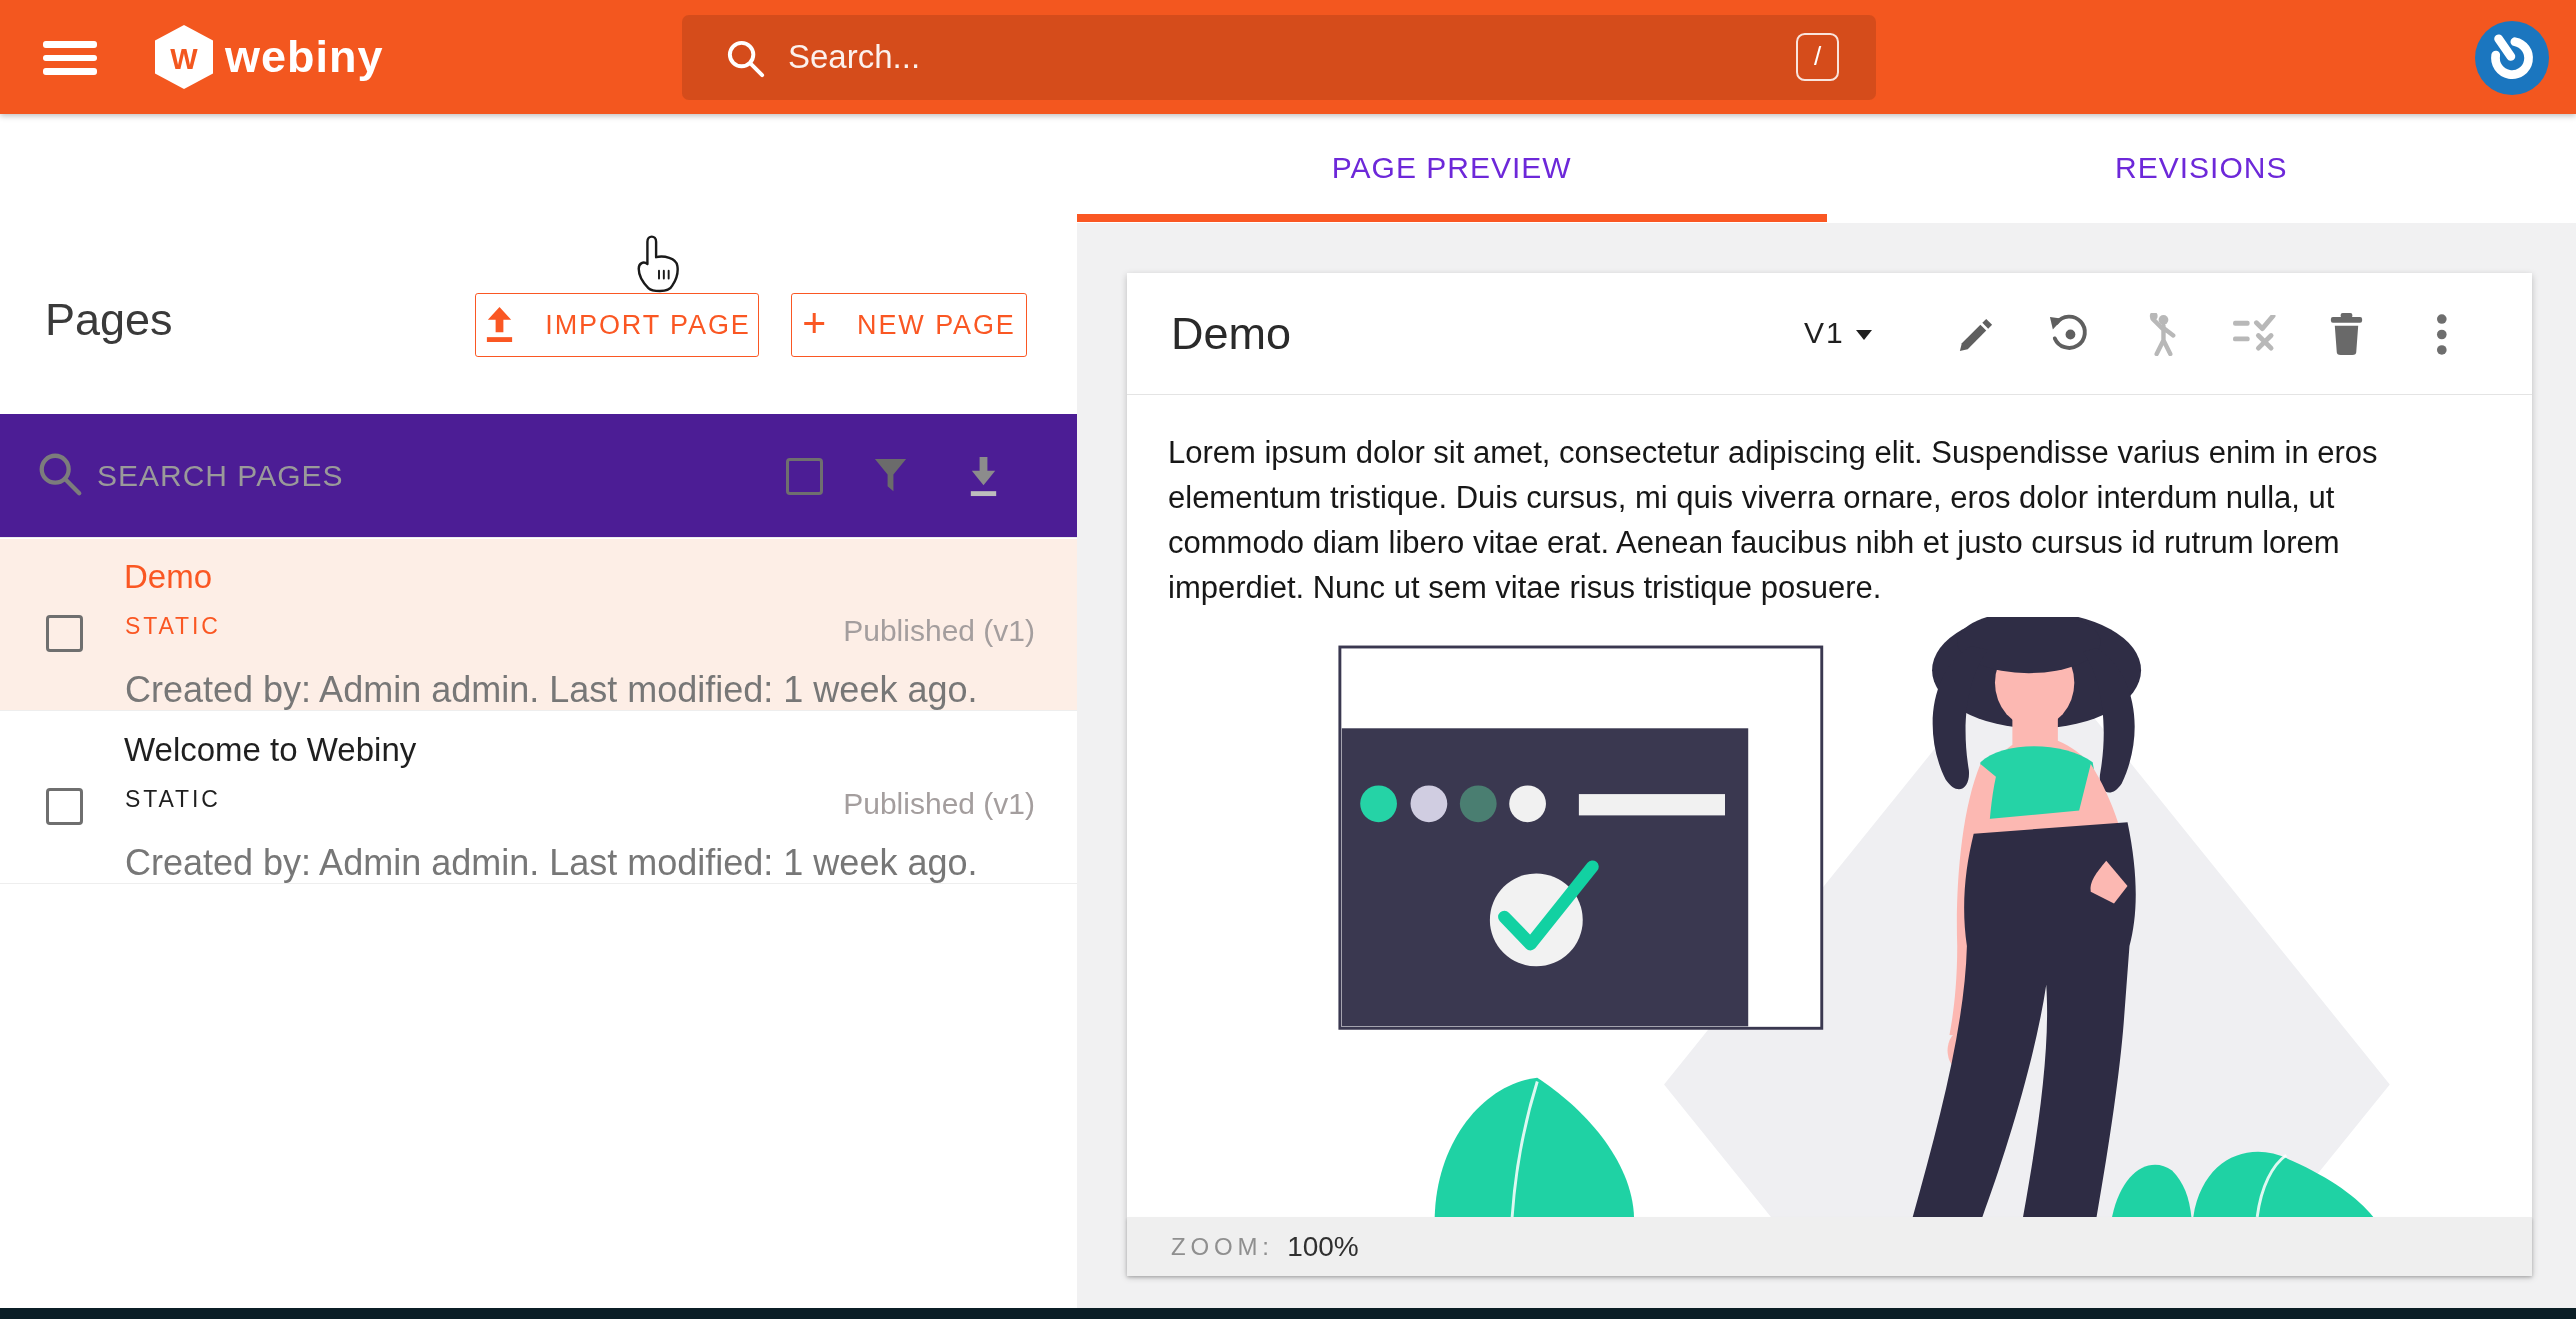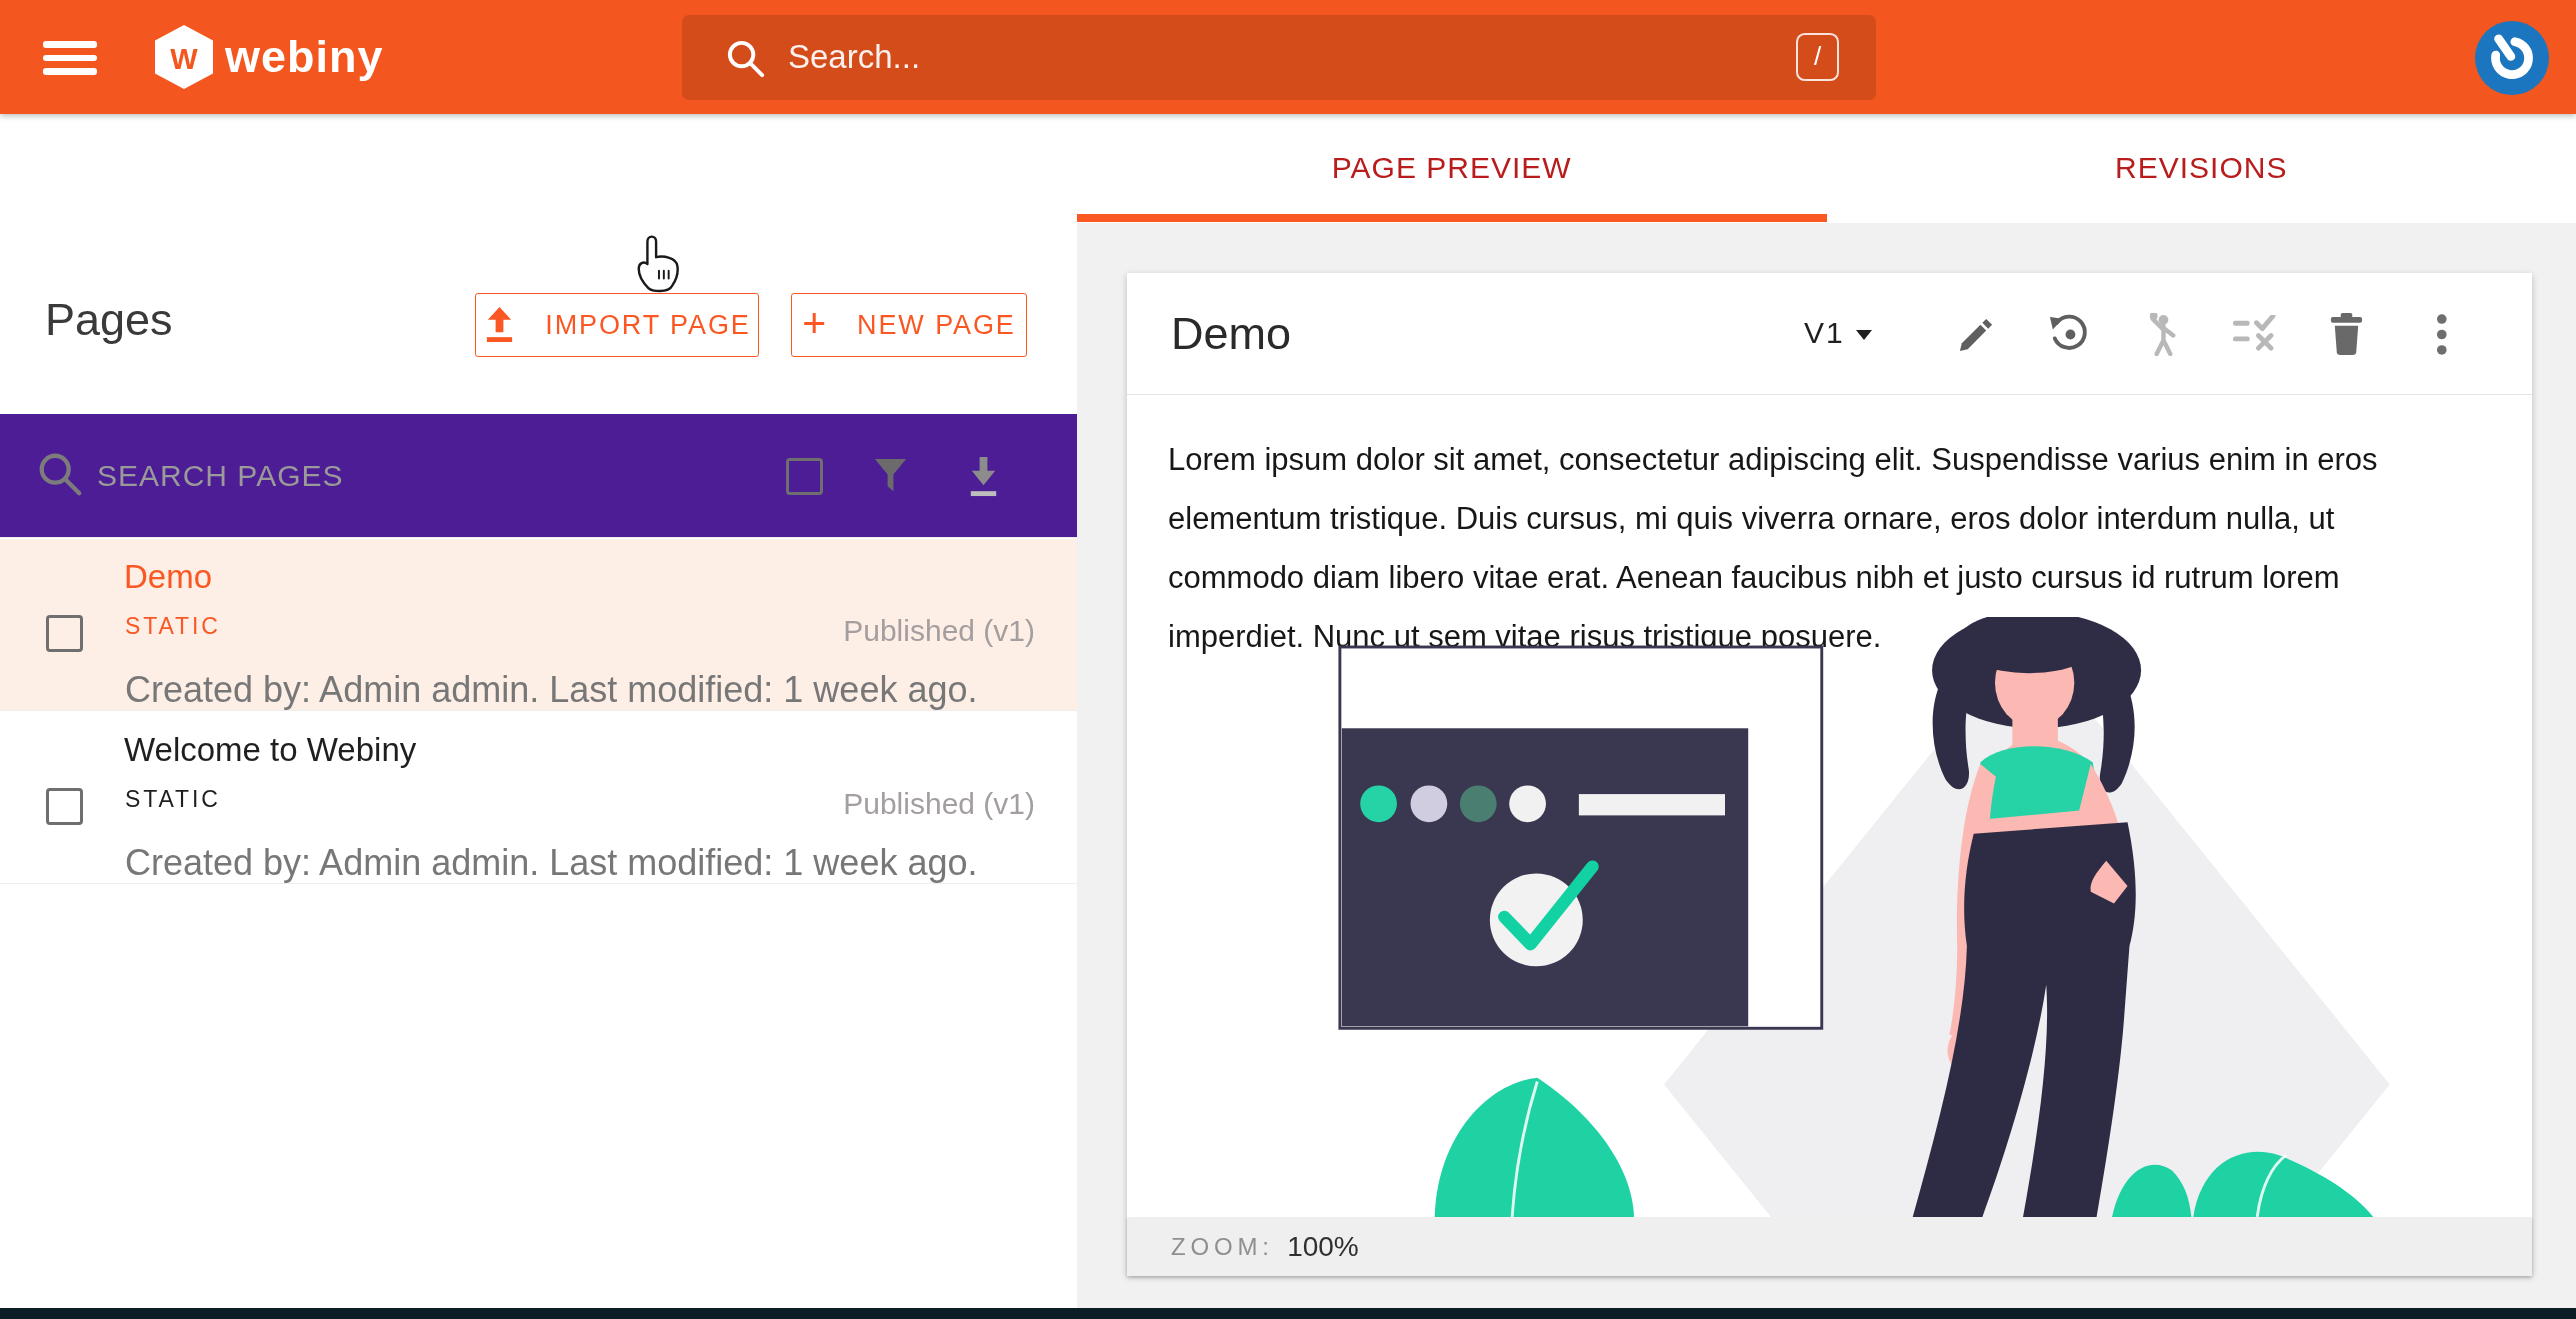--- a/index.html
+++ b/index.html
@@ -43,31 +43,31 @@
   .row-welcome .row-title{color:#1f1f1f;}
   .row-badge{position:absolute;left:125px;top:74px;font-size:23px;letter-spacing:2.9px;}
   .row-demo .row-badge{color:#fa5723;}
   .row-welcome .row-badge{color:#1f1f1f;}
   .row-status{position:absolute;right:42px;top:75px;font-size:30px;color:#a49e9e;}
   .row-meta{position:absolute;left:125px;top:130px;font-size:36px;color:#777;}
 
   
   .right-bg{position:absolute;left:1077px;top:223px;width:1499px;height:1088px;background:#f1f1f2;}
   .tabbar{position:absolute;left:1077px;top:114px;width:1499px;height:108px;background:#fff;display:flex;}
-  .tab{flex:1;display:flex;align-items:center;justify-content:center;font-size:30px;letter-spacing:1px;color:#b91c1c;cursor:pointer;position:relative;}
+  .tab{flex:1;display:flex;align-items:center;justify-content:center;font-size:30px;letter-spacing:1px;color:#6d28d9;cursor:pointer;position:relative;}
   .tab.active::after{content:"";position:absolute;left:0;bottom:0;width:100%;height:7.7px;background:#fa5723;}
 
   .card{position:absolute;left:1127px;top:273px;width:1405px;height:1003px;background:#fff;box-shadow:0 1.9px 6.8px rgba(0,0,0,.22);}
   .card-header{position:absolute;left:0;top:0;width:1405px;height:122px;border-bottom:1.9px solid #e4e4e4;background:#fff;}
   .card-title{position:absolute;left:44px;top:35px;font-size:45px;color:#2a2a2a;}
   .ver{position:absolute;left:677px;top:43px;font-size:30px;color:#1f1f1f;letter-spacing:1.9px;cursor:pointer;display:flex;align-items:center;gap:11.6px;}
   .caret{width:0;height:0;border-left:8.7px solid transparent;border-right:8.7px solid transparent;border-top:10.6px solid #1f1f1f;margin-top:3.9px;}
   .tool{position:absolute;top:40px;width:43px;height:43px;display:flex;align-items:center;justify-content:center;cursor:pointer;}
 
-  .card-body-text{position:absolute;left:41px;top:157px;width:1353px;font-size:31px;line-height:59px;color:#171717;white-space:pre-line;}
+  .card-body-text{position:absolute;left:41px;top:157px;width:1353px;font-size:31px;line-height:45px;color:#171717;white-space:pre-line;}
   .illu{position:absolute;left:0;top:344px;width:1405px;height:600px;}
 
   .card-footer{position:absolute;left:0;top:944px;width:1405px;height:59px;background:#efefef;display:flex;align-items:center;box-shadow:0 1.9px 2.9px rgba(0,0,0,.18);}
   .zoom-label{margin-left:44px;font-size:24px;letter-spacing:4.8px;color:#8f8f8f;}
   .zoom-value{margin-left:13.5px;font-size:28px;color:#2f2f2f;}
 
   .bottom-strip{position:absolute;left:0;top:1308px;width:2576px;height:11.6px;background:#0b1e26;z-index:60;}
 
   .cursor-hand{position:absolute;left:631px;top:230px;z-index:70;pointer-events:none;}
 </style>

